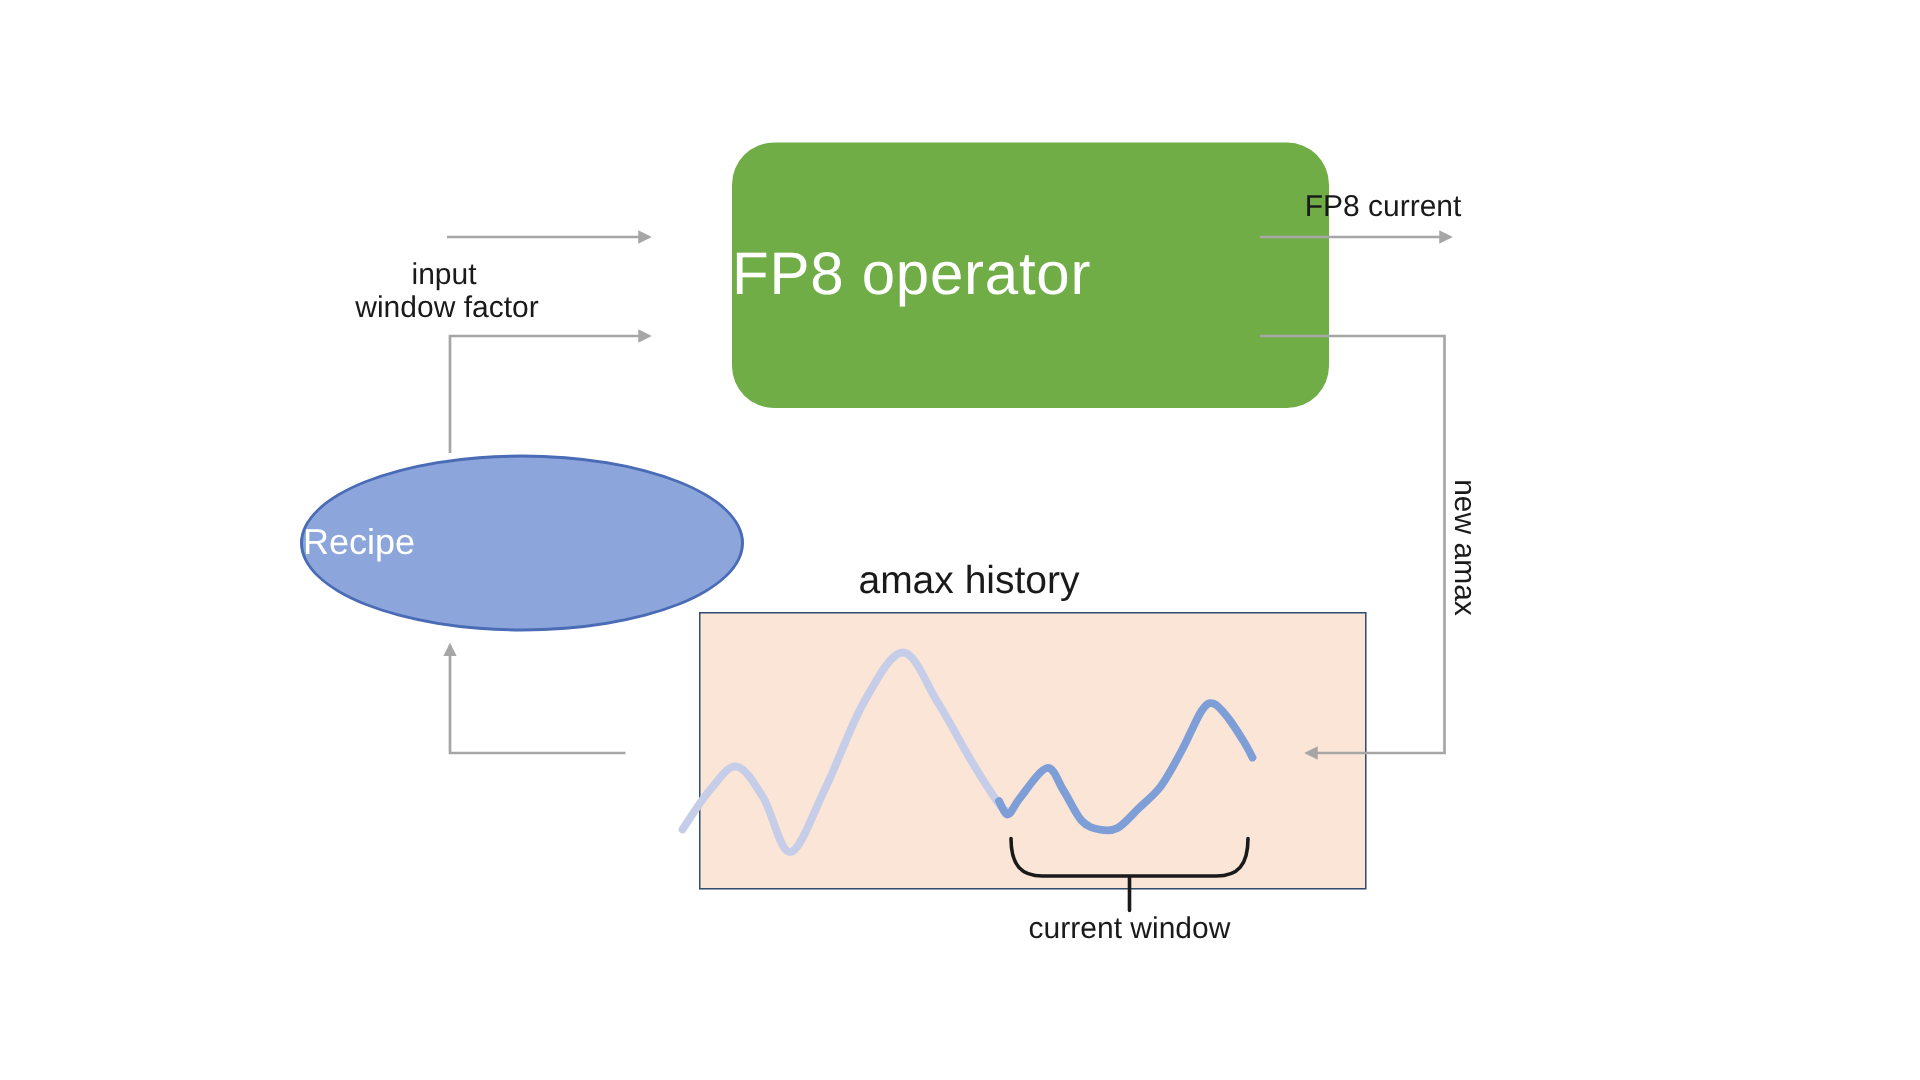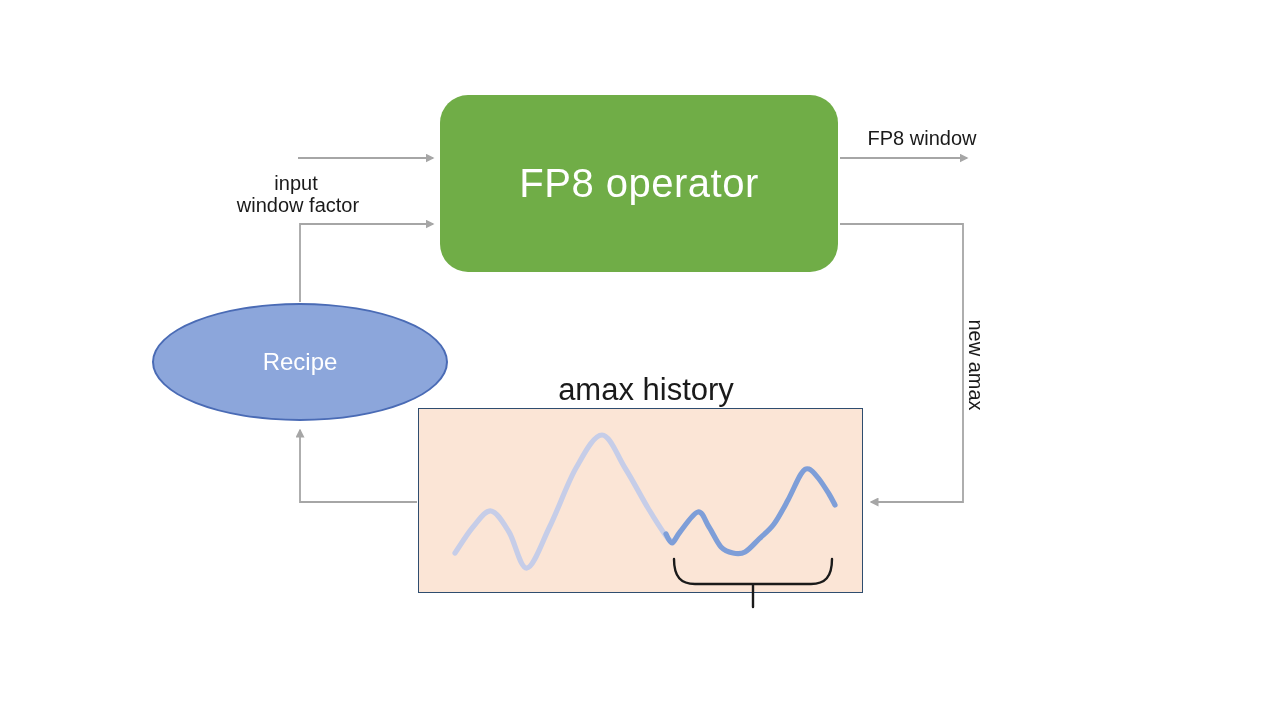--- a/index.html
+++ b/index.html
@@ -8,21 +8,21 @@
     --hist-fill:#FBE5D6; --hist-border:#2F4D6F;
     --edge:#A6A6A6;
     --wave-past:#C6CDE8; --wave-cur:#7E9ED8;
     --brace:#1a1a1a; --label:#1a1a1a;
   }
   html,body{margin:0;padding:0;background:#ffffff;}
   .stage{
     position:relative;width:1280px;height:720px;background:#ffffff;overflow:hidden;
     font-family:"Liberation Sans", sans-serif;color:var(--label);
   }
-  .node{position:absolute;display:flex;align-items:center;justify-content:center;box-sizing:border-box;}
+  .node{position:absolute;display:flex;align-items:center;box-sizing:border-box;margin-left:48px;}
   .op-box{
     left:440px;top:95px;width:398px;height:177px;
     background:var(--op-fill);border-radius:28px;
     color:var(--op-text);font-size:40px;font-weight:400;letter-spacing:0.5px;
   }
   .recipe-ellipse{
     left:152px;top:303px;width:296px;height:118px;
     background:var(--recipe-fill);border:2px solid var(--recipe-border);border-radius:50%;
     color:var(--recipe-text);font-size:24px;font-weight:400;
   }
@@ -36,21 +36,21 @@
   .wave-past{stroke:var(--wave-past);}
   .wave-cur{stroke:var(--wave-cur);}
   .brace-path{fill:none;stroke:var(--brace);stroke-width:2.4;stroke-linecap:round;stroke-linejoin:round;}
   .lbl{position:absolute;font-size:20px;line-height:1.15;text-align:center;color:var(--label);white-space:nowrap;}
   .lbl-input{left:246px;top:127px;width:100px;margin-top:45px;}
   .lbl-scaling{left:218px;top:194px;width:160px;}
   .lbl-output{left:847px;top:127px;width:150px;}
   .lbl-newamax{left:915px;top:353px;width:120px;height:24px;transform:rotate(90deg);}
   .lbl-window{left:653px;top:608px;width:200px;}
   .hist-title{position:absolute;left:496px;top:372px;width:300px;text-align:center;
-    font-size:31px;line-height:1.15;color:var(--label);white-space:nowrap;}
+    font-size:26px;line-height:1.15;color:var(--label);white-space:nowrap;}
 </style>
 </head>
 <body>
 
 <div class="stage">
 
   <div class="node hist-box"></div>
 
   <div class="node op-box">
     <span>FP8 operator</span>
@@ -80,17 +80,18 @@
     <g transform="translate(418,408)">
       <path id="wave-past" class="wave wave-past" d="M 37 145 C 40.0 140.7 49.0 126.0 55 119 C 61.0 112.0 67.0 102.2 73 103 C 79.0 103.8 85.0 114.5 91 124 C 97.0 133.5 102.2 161.0 109 160 C 115.8 159.0 123.8 134.7 132 118 C 140.2 101.3 149.3 75.2 158 60 C 166.7 44.8 175.8 27.0 184 27 C 192.2 27.0 199.3 47.8 207 60 C 214.7 72.2 223.2 88.7 230 100 C 236.8 111.3 244.0 122.5 248 128 C 252.0 133.5 253.0 132.2 254 133"></path>
       <path id="wave-current" class="wave wave-cur" d="M 248 126 C 249.0 127.5 251.7 135.3 254 135 C 256.3 134.7 257.7 129.2 262 124 C 266.3 118.8 275.2 104.8 280 104 C 284.8 103.2 287.2 113.2 291 119 C 294.8 124.8 299.0 134.7 303 139 C 307.0 143.3 311.0 144.2 315 145 C 319.0 145.8 322.7 146.3 327 144 C 331.3 141.7 336.2 135.7 341 131 C 345.8 126.3 351.2 122.5 356 116 C 360.8 109.5 365.5 100.3 370 92 C 374.5 83.7 379.5 71.2 383 66 C 386.5 60.8 388.0 60.2 391 61 C 394.0 61.8 397.7 66.8 401 71 C 404.3 75.2 408.3 81.7 411 86 C 413.7 90.3 416.0 95.2 417 97"></path>
     </g>
 
     <path class="brace-path" d="M674 559 C674 577 681 584 695 584 L811 584 C825 584 832 577 832 559 M753 584 L753 607"></path>
   </svg>
 
   <div class="lbl lbl-input">input</div>
   <div class="lbl lbl-scaling">window factor</div>
-  <div class="lbl lbl-output">FP8 window</div>
+  <div class="lbl lbl-output">FP8 current</div>
   <div class="lbl lbl-newamax">new amax</div>
   <div class="hist-title">amax history</div>
+  <div class="lbl lbl-window">current window</div>
 
 </div>
 
 </body></html>

